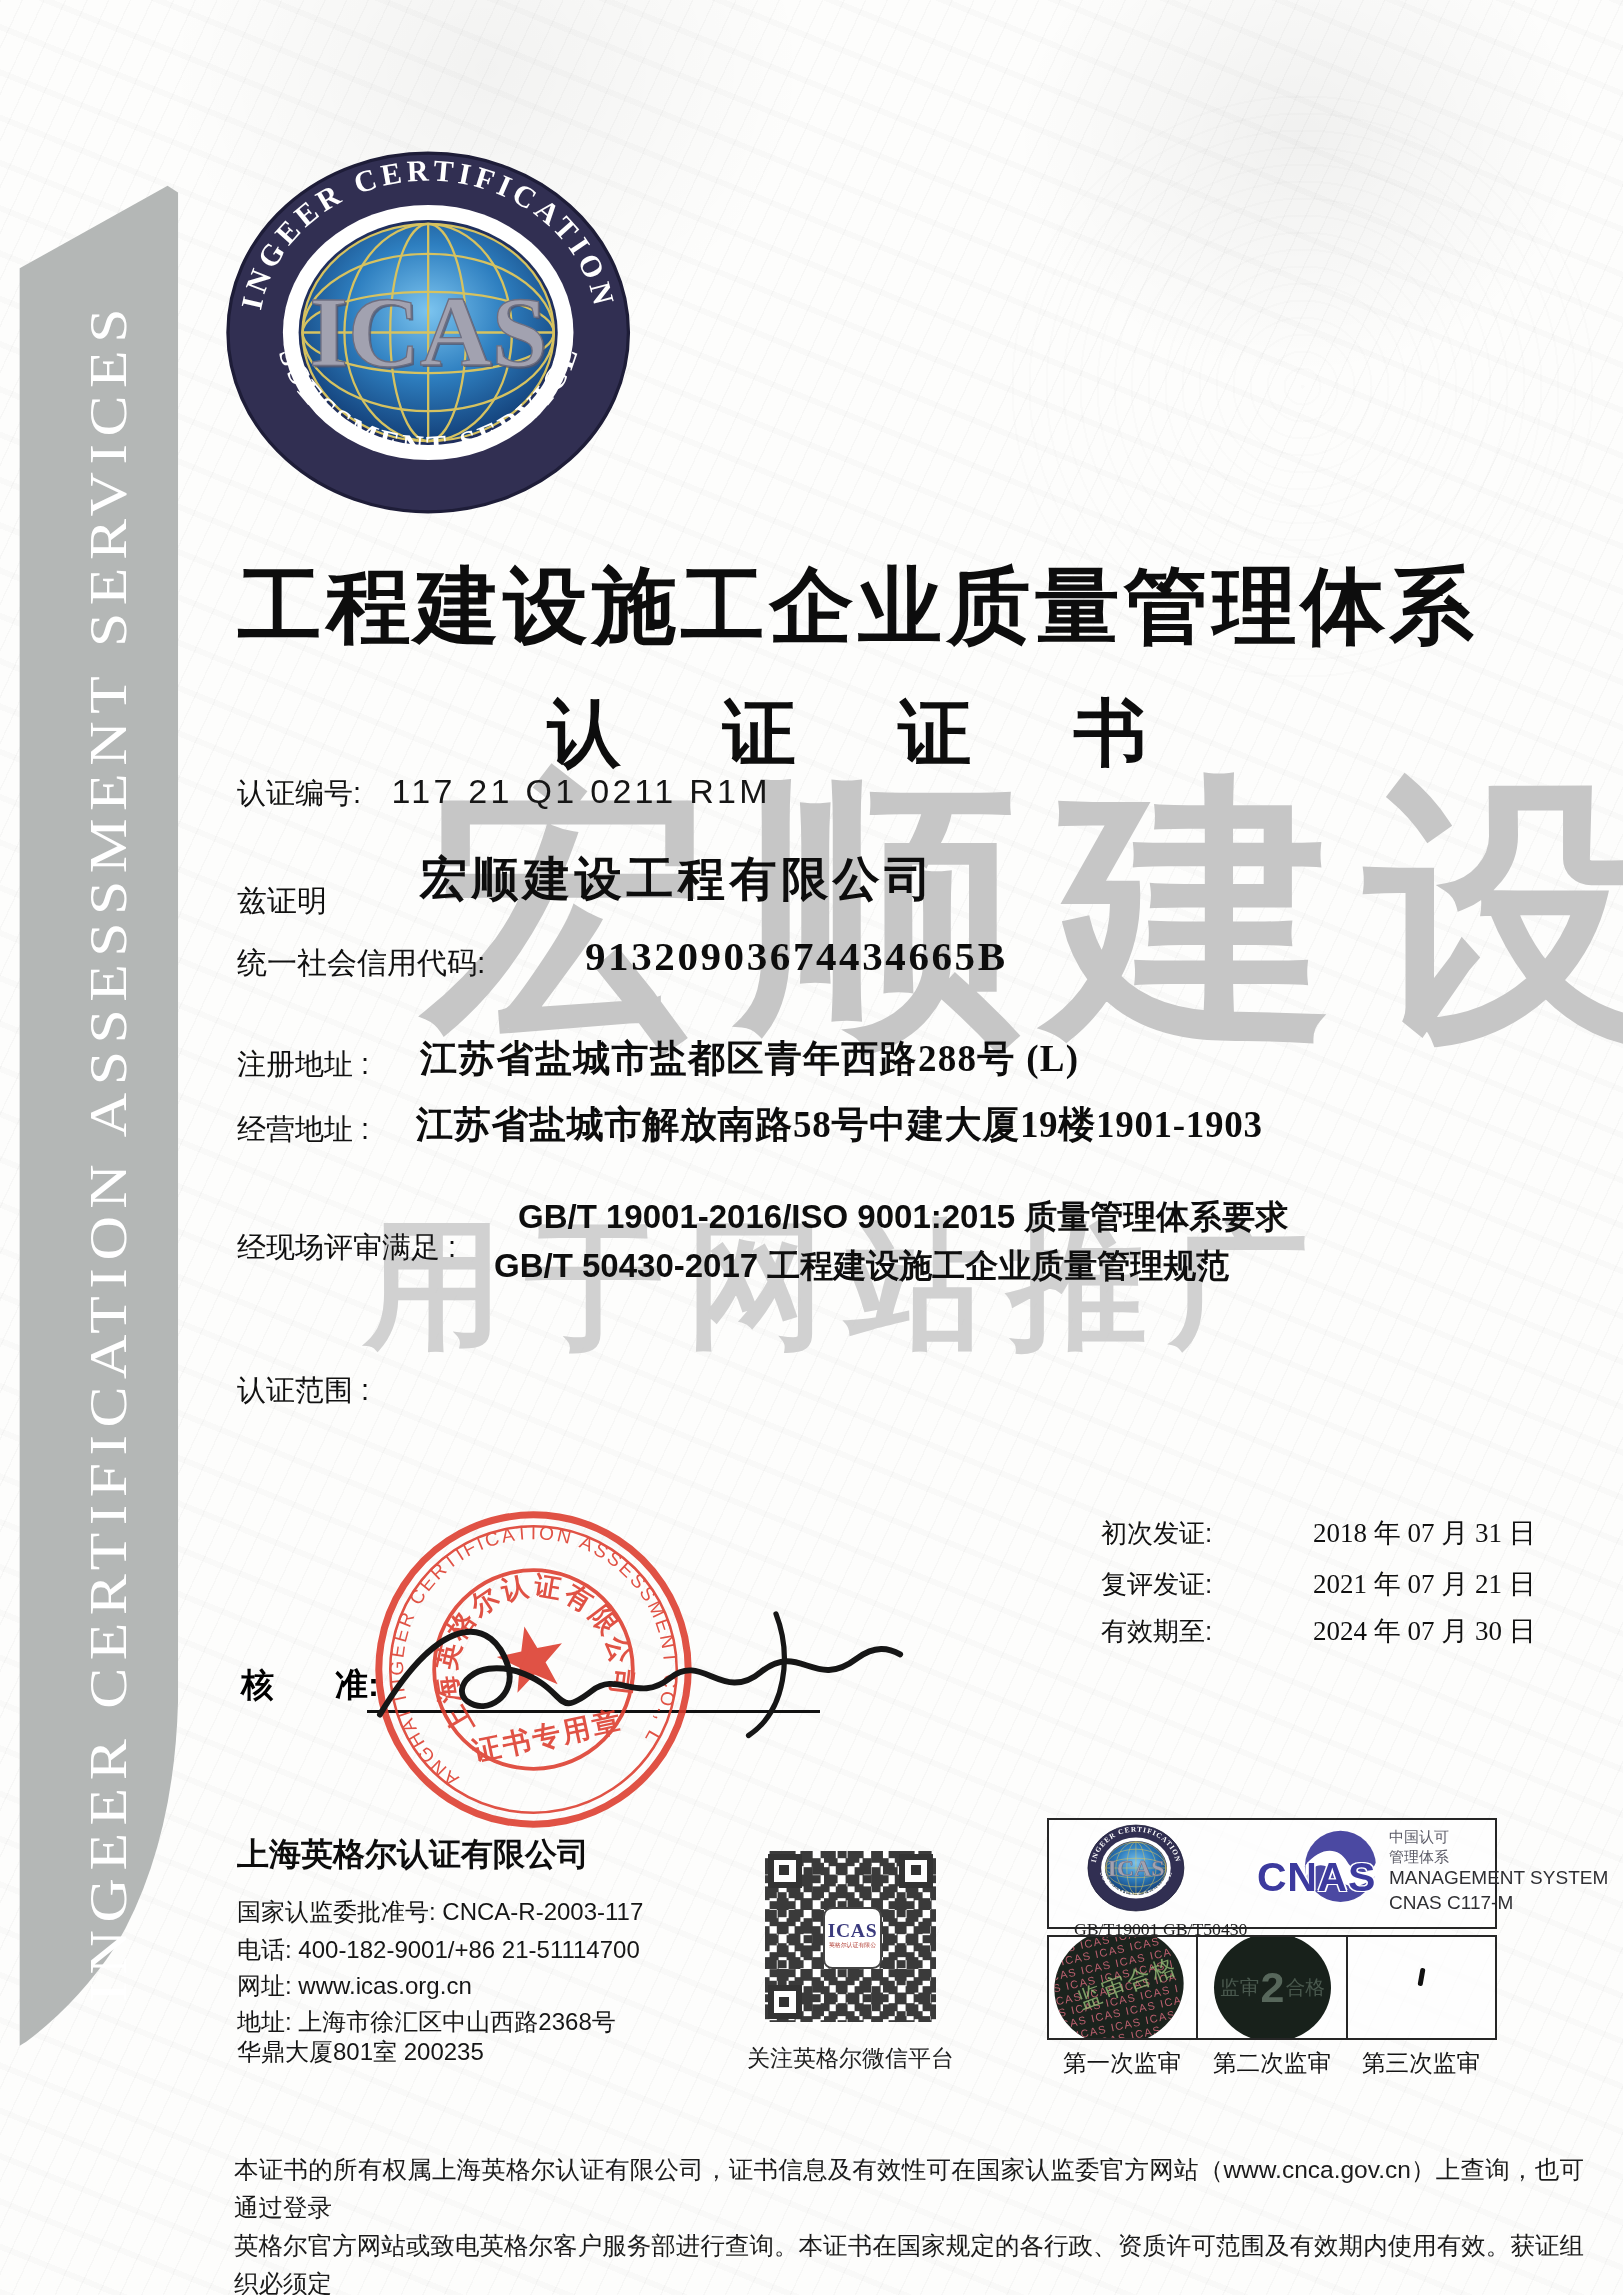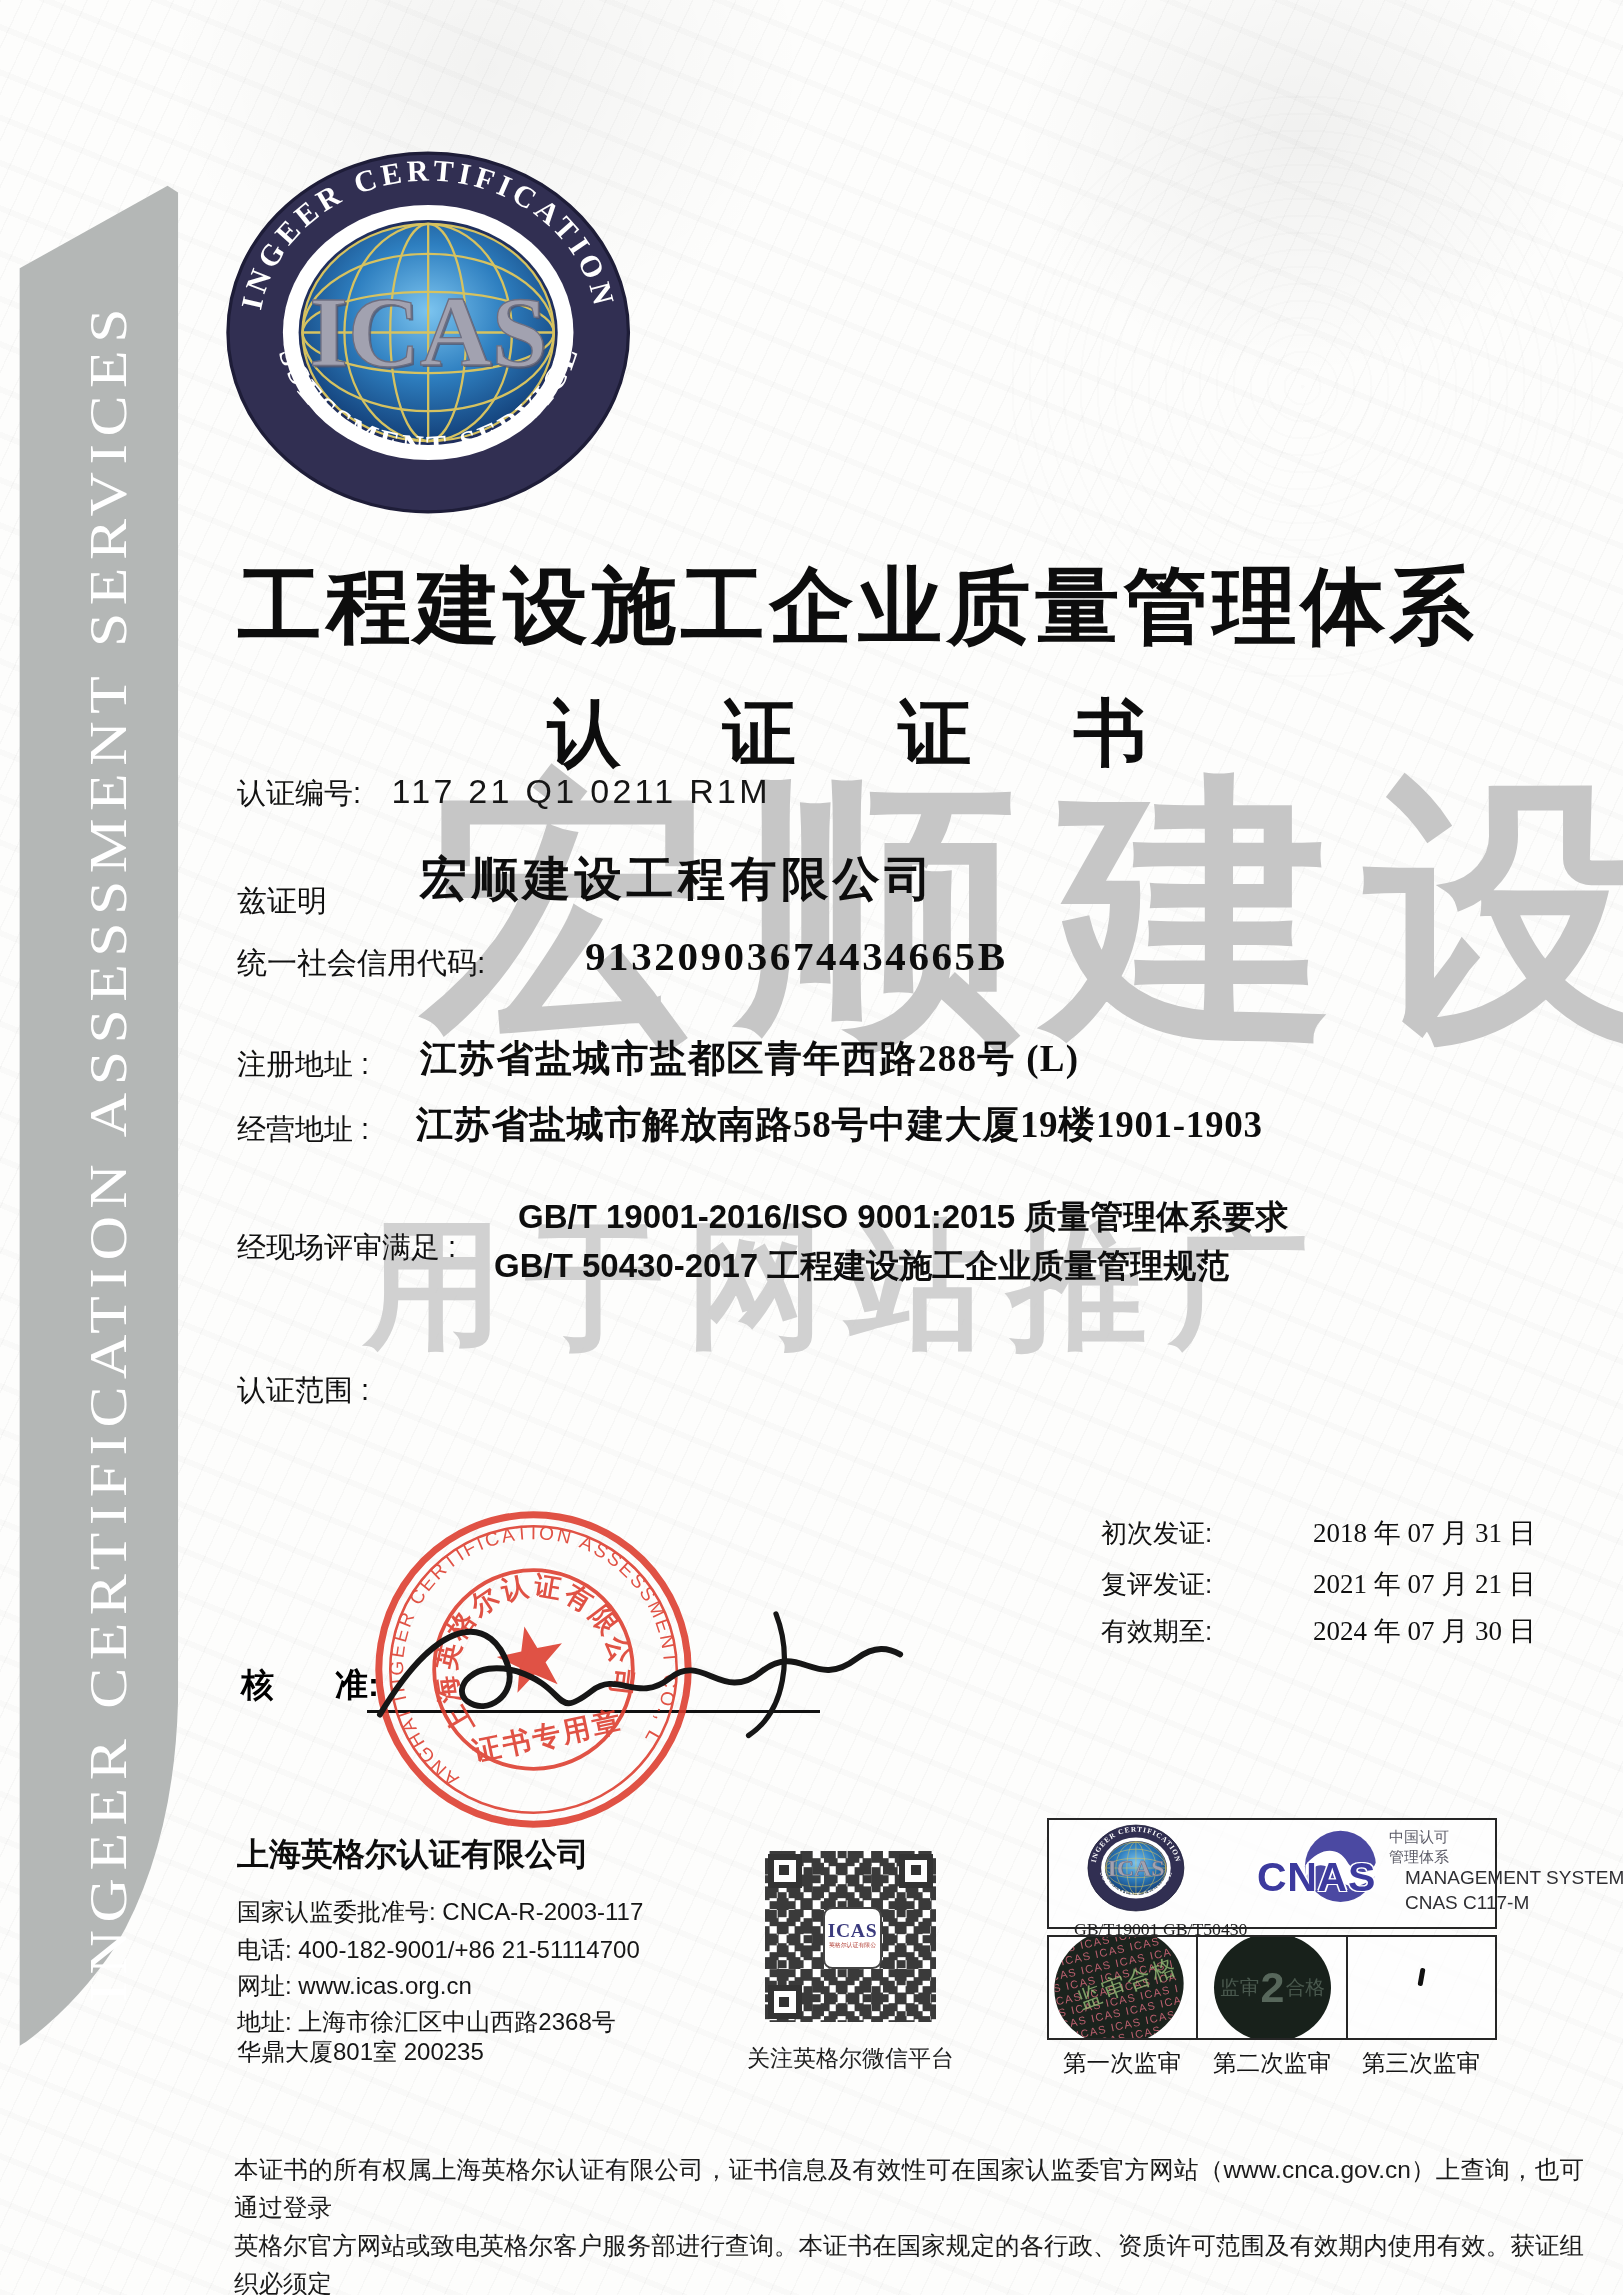--- a/index.html
+++ b/index.html
@@ -74,21 +74,21 @@
   .qr-caption{position:absolute;left:745px;top:2043px;width:211px;text-align:center;font-size:23px;color:#222;}
   
   .mbox1{position:absolute;left:1047px;top:1818px;width:450px;height:111px;border:2.6px solid #262626;box-sizing:border-box;background:rgba(255,255,255,.65);}
   .gbcap{position:absolute;left:25px;top:99px;font-family:"Liberation Serif",serif;font-size:17.7px;color:#222;}
   .seal-small{position:absolute;left:38px;top:3.9px;}
   .cnas-emblem{position:absolute;left:247px;top:5.2px;}
   .cnas-word{position:absolute;left:208px;top:34px;font-size:41px;font-weight:900;color:#3c3a9e;letter-spacing:0.7px;
      text-shadow:1.3px 1.3px 0 #fff,-1.3px -1.3px 0 #fff,1.3px -1.3px 0 #fff,-1.3px 1.3px 0 #fff;}
   .cnas-txt{position:absolute;left:340px;top:9.2px;line-height:1;}
   .cnas-txt .s{font-size:15px;color:#5a5a66;display:block;margin-bottom:4.6px;}
-  .cnas-txt .b{font-size:19px;color:#2f2f33;display:block;margin-bottom:5.2px;font-weight:500;white-space:nowrap;margin-left:16px;}
+  .cnas-txt .b{font-size:19px;color:#2f2f33;display:block;margin-bottom:5.2px;font-weight:500;white-space:nowrap;}
   .mbox2{position:absolute;left:1047px;top:1935px;width:450px;height:105px;border:2.6px solid #262626;box-sizing:border-box;display:flex;background:rgba(255,255,255,.65);}
   .mcell{flex:1;position:relative;border-right:2px solid #262626;overflow:hidden;}
   .mcell:last-child{border-right:none;}
   .holo{position:absolute;left:5.2px;top:-9.2px;width:130px;height:117px;border-radius:50%;background:#1b231d;
         transform:rotate(-14deg);overflow:hidden;}
   .holo .txt{font-size:11px;line-height:12.4px;color:rgba(215,106,124,.85);letter-spacing:1.3px;word-break:break-all;
         transform:rotate(2deg);margin-top:3.9px;}
   .holo .ok{position:absolute;left:22px;top:41px;font-size:23.6px;color:rgba(150,190,120,.8);letter-spacing:2.6px;transform:rotate(-6deg);}
   .dot2{position:absolute;left:15.7px;top:-3.9px;width:117px;height:109px;border-radius:50%;background:#18211b;
         display:flex;align-items:center;justify-content:center;color:rgba(115,135,120,.55);}

